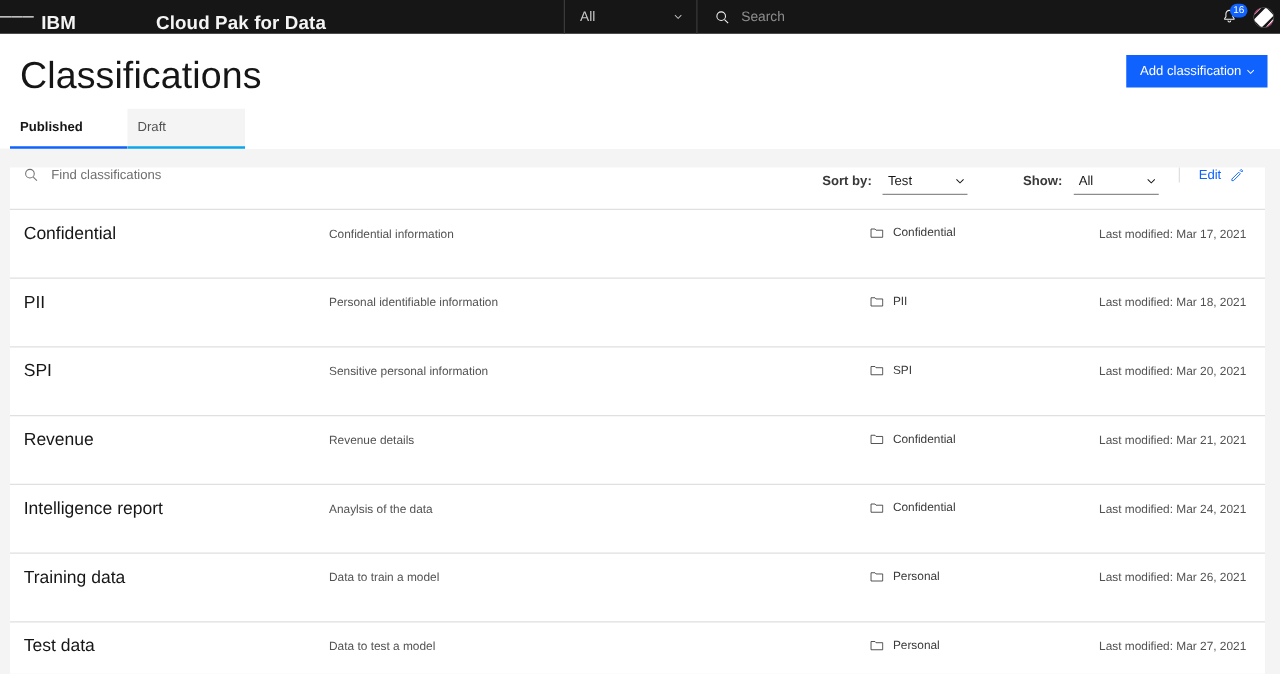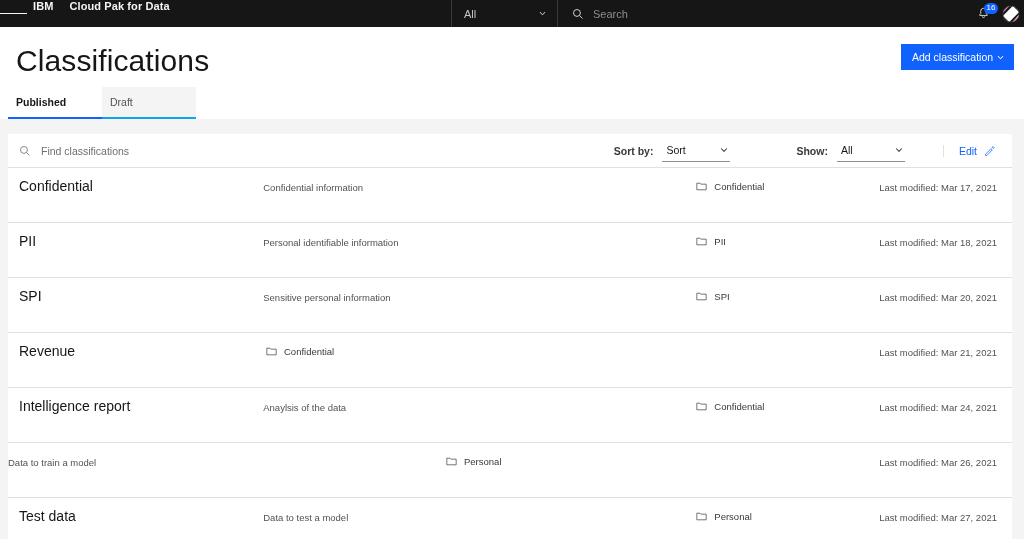--- a/index.html
+++ b/index.html
@@ -22,25 +22,26 @@
   .hamburger {
     width: 27px;
     display: flex; align-items: center; justify-content: center;
     cursor: pointer;
   }
   .hamburger span {
     display: block; width: 13px; height: 1.5px; background: #f4f4f4;
     margin: 1.5px 0;
   }
   .brand {
-    display: flex; align-items: flex-start;
+    display: flex; align-items: flex-end;
     padding-left: 6px;
-    font-size: 11px;
+    font-size: 15px;
     letter-spacing: .1px;
     white-space: nowrap;
+    gap: 48px;
   }
   .brand .ibm { font-weight: 700; }
   .brand .prod { font-weight: 700; margin-left: 16px; }
   .header-spacer { flex: 1; }
 
   .scope-select {
     width: 107px;
     border-left: 1px solid #393939;
     border-right: 1px solid #393939;
     display: flex; align-items: center; justify-content: space-between;
@@ -126,24 +127,23 @@
     padding: 15px 12px 0 8px;
     height: 431px;
   }
   .card {
     background: #ffffff;
     height: 100%;
   }
 
   
   .toolbar {
-    display: flex; align-items: center;
+    display: flex; align-items: flex-start;
     height: 34px;
     border-bottom: 1px solid #e0e0e0;
-    gap: 22px;
   }
   .find {
     flex: 1;
     display: flex; align-items: center; gap: 10px;
     padding-left: 11px;
     cursor: text;
   }
   .find .ph { font-size: 10.5px; color: #6f6f6f; }
   .tb-group {
     display: flex; align-items: center; gap: 9px;
@@ -288,21 +288,21 @@
             <circle cx="6.6" cy="6.6" r="4.6" fill="none" stroke="#6f6f6f" stroke-width="1.1"></circle>
             <line x1="10.2" y1="10.2" x2="14" y2="14" stroke="#6f6f6f" stroke-width="1.1"></line>
           </svg>
         </span>
         <span class="ph">Find classifications</span>
       </div>
 
       <div class="tb-group">
         <span class="tb-label">Sort by:</span>
         <div class="tb-select">
-          <span>Sort</span>
+          <span>Test</span>
           <span>
             <svg width="10" height="10" viewBox="0 0 16 16">
                 <path d="M8 11L3 6l.9-.9L8 9.2l4.1-4.1.9.9z" fill="#161616"></path>
               </svg>
           </span>
         </div>
       </div>
 
       <div class="tb-group">
         <span class="tb-label">Show:</span>
@@ -366,20 +366,21 @@
                 <path d="M1.2 3.2h4.6l1.2 1.4h7.8v8.2H1.2z" fill="none" stroke="#393939" stroke-width="1"></path>
               </svg>
           </span>
           <span>SPI</span>
         </div>
         <div class="c-date">Last modified: Mar 20, 2021</div>
       </div>
 
       <div class="row">
         <div class="c-name">Revenue</div>
+        <div class="c-desc">Revenue details</div>
         <div class="c-cat">
           <span>
             <svg width="11" height="11" viewBox="0 0 16 16">
                 <path d="M1.2 3.2h4.6l1.2 1.4h7.8v8.2H1.2z" fill="none" stroke="#393939" stroke-width="1"></path>
               </svg>
           </span>
           <span>Confidential</span>
         </div>
         <div class="c-date">Last modified: Mar 21, 2021</div>
       </div>
@@ -392,20 +393,21 @@
             <svg width="11" height="11" viewBox="0 0 16 16">
                 <path d="M1.2 3.2h4.6l1.2 1.4h7.8v8.2H1.2z" fill="none" stroke="#393939" stroke-width="1"></path>
               </svg>
           </span>
           <span>Confidential</span>
         </div>
         <div class="c-date">Last modified: Mar 24, 2021</div>
       </div>
 
       <div class="row">
+        <div class="c-name">Training data</div>
         <div class="c-desc">Data to train a model</div>
         <div class="c-cat">
           <span>
             <svg width="11" height="11" viewBox="0 0 16 16">
                 <path d="M1.2 3.2h4.6l1.2 1.4h7.8v8.2H1.2z" fill="none" stroke="#393939" stroke-width="1"></path>
               </svg>
           </span>
           <span>Personal</span>
         </div>
         <div class="c-date">Last modified: Mar 26, 2021</div>

